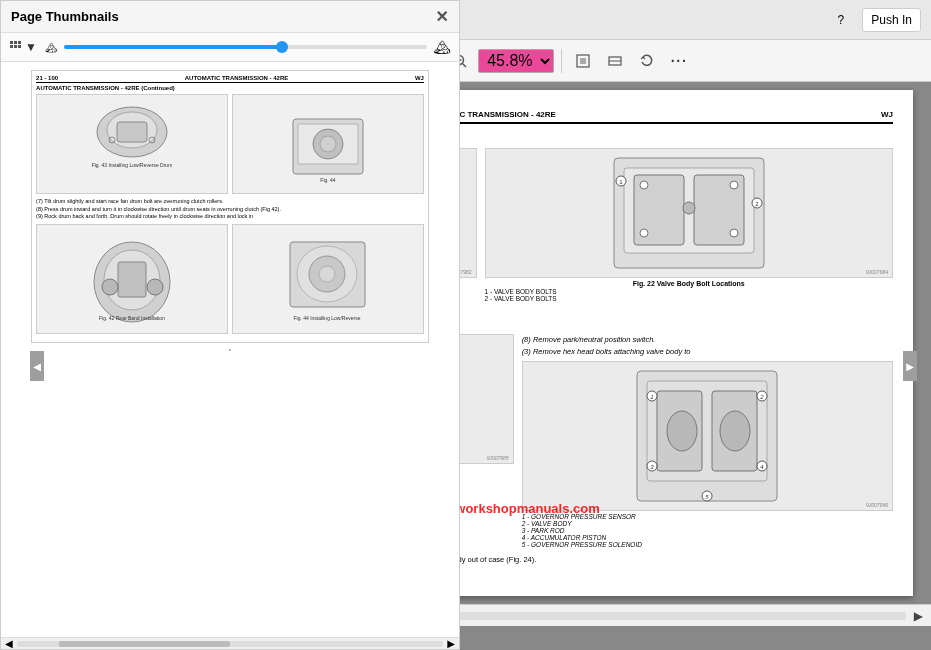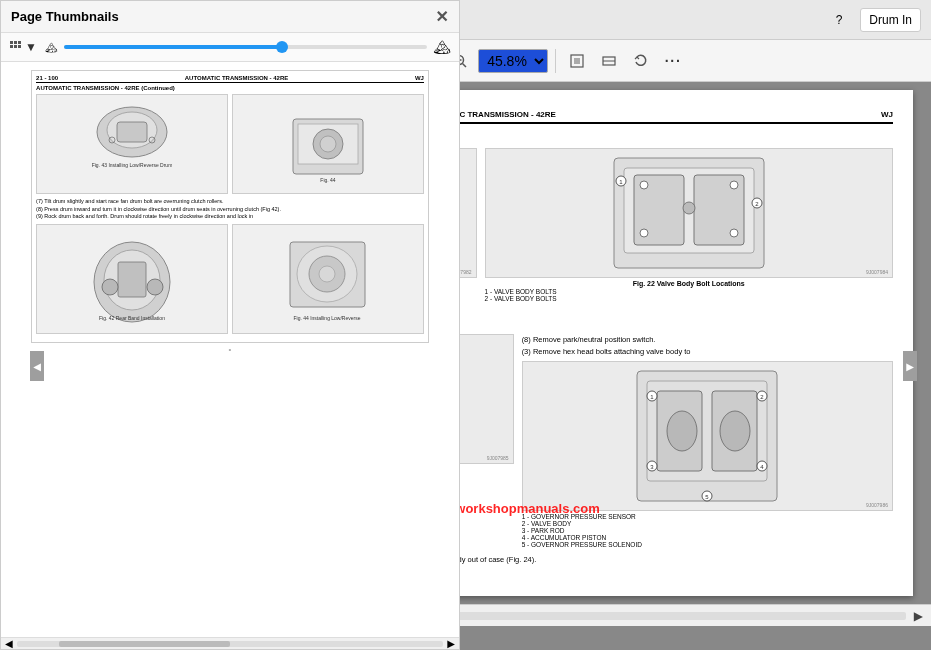--- a/index.html
+++ b/index.html
@@ -104,23 +104,23 @@
       height: 24px;
       text-align: center;
       border: 1px solid #aaa;
       border-radius: 2px;
       font-size: 12px;
     }
     .zoom-select {
       height: 24px;
       border: 1px solid #aaa;
       border-radius: 2px;
-      font-size: 14px;
+      font-size: 16px;
       padding: 0 4px;
-      background: #1d4ed8;
+      background: #ec4899;
     }
 
     
     .main-area {
       display: flex;
       height: calc(650px - 40px - 42px);
     }
 
     
     .sidebar-icons {
@@ -273,21 +273,21 @@
   </div>
   <div class="nav-tab active-tools">
     <span>Tools</span>
   </div>
   <div class="tab-item">
     <span>jeepgrandcherokee....</span>
     <span class="close-btn">✕</span>
   </div>
   <div class="nav-right">
     <span class="help-btn">?</span>
-    <button class="signin-btn">Drum In</button>
+    <button class="signin-btn">Push In</button>
   </div>
 </div>
 
 <div class="toolbar">
   <div class="toolbar-btn" title="Save">
     <svg width="16" height="16" viewBox="0 0 16 16">
         <rect x="1" y="1" width="14" height="14" rx="1" fill="none" stroke="#555" stroke-width="1.2"></rect>
         <rect x="3" y="1" width="8" height="5" fill="#aaa"></rect>
         <rect x="4" y="9" width="8" height="5" fill="#ccc"></rect>
       </svg>
@@ -594,21 +594,21 @@
             <div>1 - VALVE BODY BOLTS</div>
             <div>2 - VALVE BODY BOLTS</div>
           </div>
         </div>
       </div>
 
       <div style="font-size:7.5px; margin-bottom:6px; line-height:1.5;">
         <span>(12) Remove pump oil seal with suitable pry tool or slide hammer mounted screw.</span>
       </div>
 
-      <div style="display:flex; gap:8px; margin-bottom:6px;">
+      <div style="display:flex; gap:8px; margin-bottom:6px;font-style:italic;">
 
         <div style="flex:1.2; display:flex; flex-direction:column; gap:8px;">
 
           <div>
             <div style="width:100%; height:130px; background:#ebebeb; border:1px solid #ccc; display:flex; align-items:center; justify-content:center; position:relative;">
               <svg width="170" height="120" viewBox="0 0 170 120">
                 <rect x="5" y="5" width="160" height="110" rx="4" fill="#ddd" stroke="#888" stroke-width="1"></rect>
                 <rect x="15" y="15" width="140" height="80" rx="3" fill="#e0e0e0" stroke="#999" stroke-width="0.8"></rect>
 
                 <rect x="25" y="30" width="120" height="50" rx="5" fill="#c8c8c8" stroke="#777" stroke-width="1"></rect>

